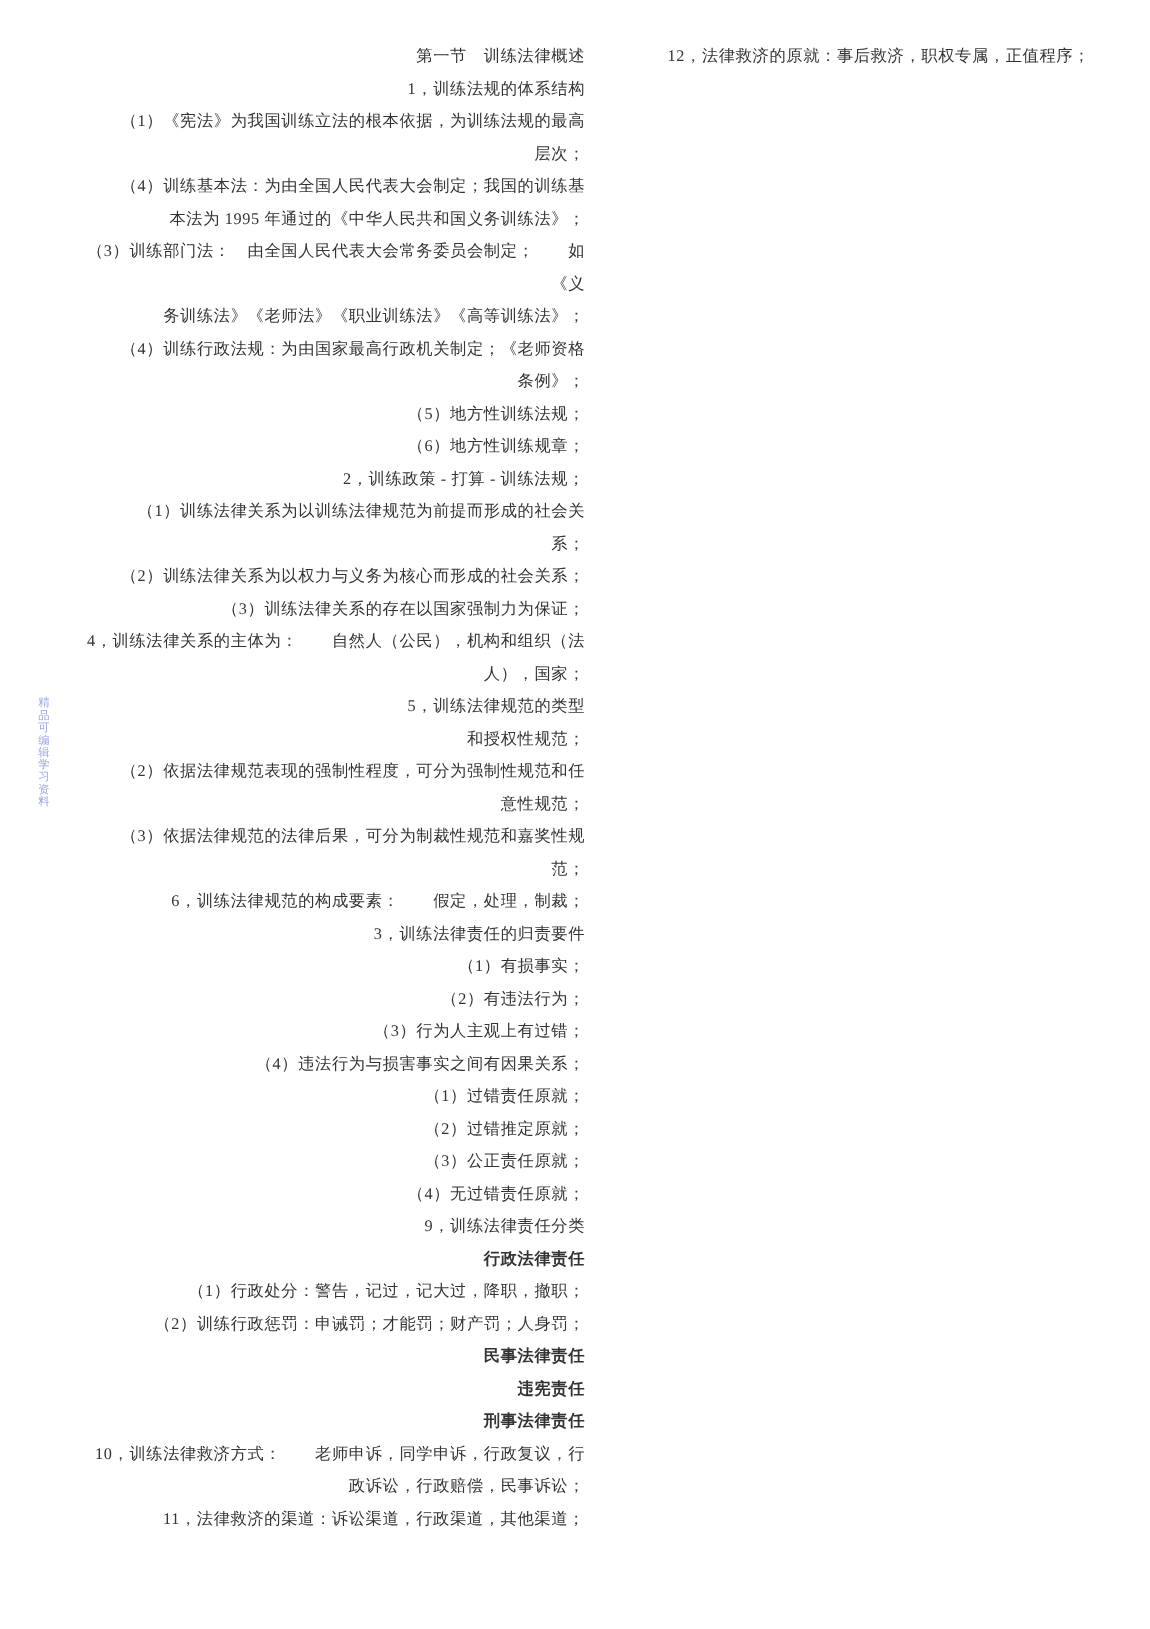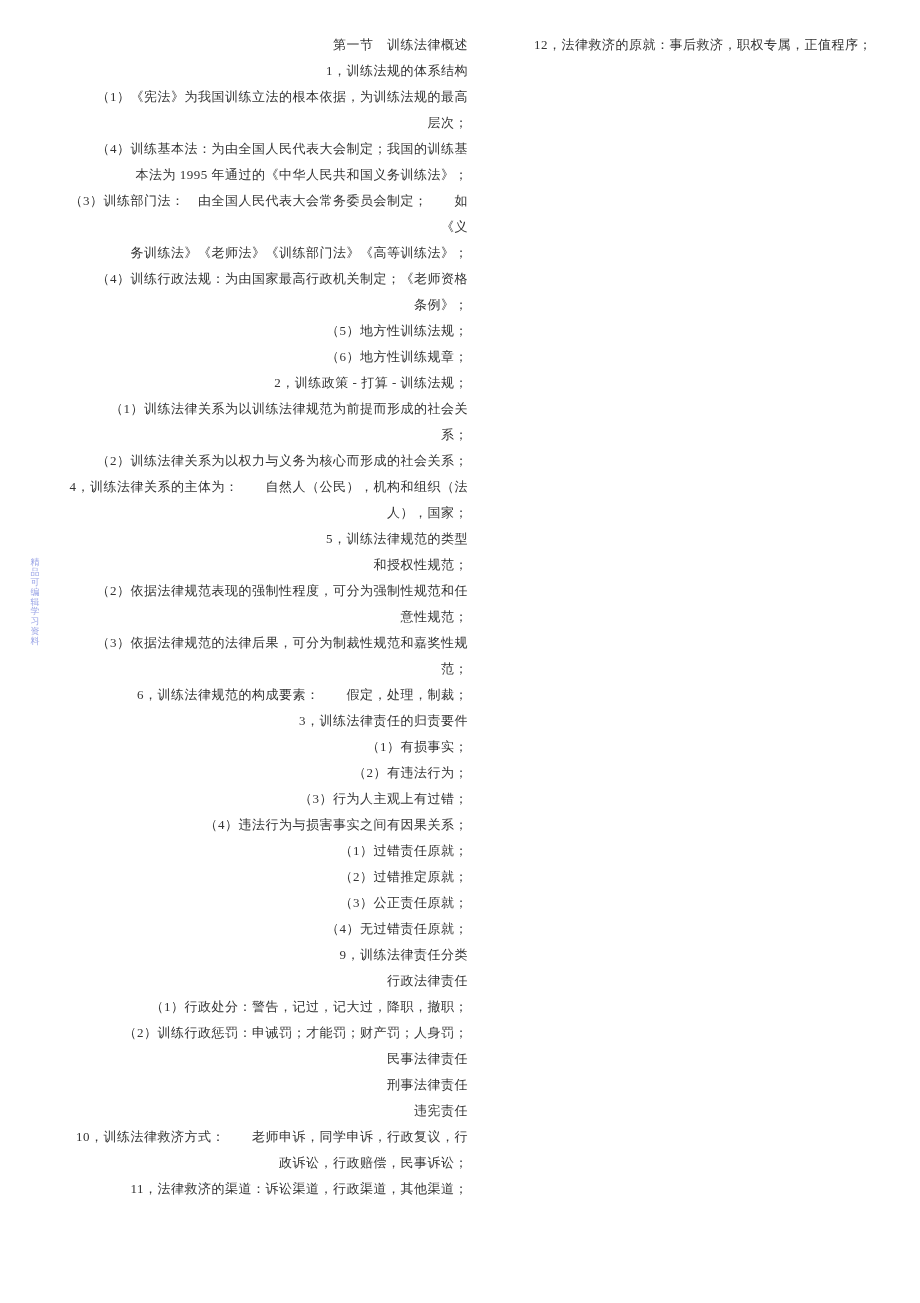--- a/index.html
+++ b/index.html
@@ -24,21 +24,21 @@
     width: 420px;
   }
   .col-right {
     flex: 1;
   }
   .line {
     line-height: 2.0;
     letter-spacing: 0.5px;
     text-align: right;
   }
-  .indent-1 { padding-left: 22px; }
+  .indent-1 { padding-left: 22px; font-weight: bold; }
   .side-strip {
     position: absolute;
     left: 28px;
     top: 558px;
     width: 14px;
     font-size: 9px;
     color: #9aa4e6;
     line-height: 1.1;
     text-align: center;
   }
@@ -63,29 +63,30 @@
 
   <div class="two-col">
     <div class="col-left">
       <div class="line">第一节　训练法律概述</div>
       <div class="line">1，训练法规的体系结构</div>
       <div class="line">（1）《宪法》为我国训练立法的根本依据，为训练法规的最高</div>
       <div class="line">层次；</div>
       <div class="line">（4）训练基本法：为由全国人民代表大会制定；我国的训练基</div>
       <div class="line">本法为 1995 年通过的《中华人民共和国义务训练法》；</div>
       <div class="line">（3）训练部门法：　由全国人民代表大会常务委员会制定；　　如《义</div>
-      <div class="line">务训练法》《老师法》《训练部门法》《高等训练法》；</div>
+      <div class="line">务训练法》《老师法》《职业训练法》《高等训练法》；</div>
       <div class="line">（4）训练行政法规：为由国家最高行政机关制定；《老师资格</div>
       <div class="line">条例》；</div>
       <div class="line">（5）地方性训练法规；</div>
       <div class="line">（6）地方性训练规章；</div>
       <div class="line">2，训练政策 - 打算 - 训练法规；</div>
       <div class="line">（1）训练法律关系为以训练法律规范为前提而形成的社会关</div>
       <div class="line">系；</div>
       <div class="line">（2）训练法律关系为以权力与义务为核心而形成的社会关系；</div>
+      <div class="line">（3）训练法律关系的存在以国家强制力为保证；</div>
       <div class="line">4，训练法律关系的主体为：　　自然人（公民），机构和组织（法</div>
       <div class="line">人），国家；</div>
       <div class="line">5，训练法律规范的类型</div>
       <div class="line">和授权性规范；</div>
       <div class="line">（2）依据法律规范表现的强制性程度，可分为强制性规范和任</div>
       <div class="line">意性规范；</div>
       <div class="line">（3）依据法律规范的法律后果，可分为制裁性规范和嘉奖性规</div>
       <div class="line">范；</div>
       <div class="line">6，训练法律规范的构成要素：　　假定，处理，制裁；</div>
       <div class="line">3，训练法律责任的归责要件</div>
@@ -95,22 +96,22 @@
       <div class="line">（4）违法行为与损害事实之间有因果关系；</div>
       <div class="line">（1）过错责任原就；</div>
       <div class="line">（2）过错推定原就；</div>
       <div class="line">（3）公正责任原就；</div>
       <div class="line">（4）无过错责任原就；</div>
       <div class="line">9，训练法律责任分类</div>
       <div class="line indent-1">　　行政法律责任</div>
       <div class="line">（1）行政处分：警告，记过，记大过，降职，撤职；</div>
       <div class="line">（2）训练行政惩罚：申诫罚；才能罚；财产罚；人身罚；</div>
       <div class="line indent-1">　　民事法律责任</div>
+      <div class="line indent-1">　　违宪责任</div>
       <div class="line indent-1">　　刑事法律责任</div>
-      <div class="line indent-1">　　违宪责任</div>
       <div class="line">10，训练法律救济方式：　　老师申诉，同学申诉，行政复议，行</div>
       <div class="line">政诉讼，行政赔偿，民事诉讼；</div>
       <div class="line">11，法律救济的渠道：诉讼渠道，行政渠道，其他渠道；</div>
     </div>
     <div class="col-right">
       <div class="line">12，法律救济的原就：事后救济，职权专属，正值程序；</div>
     </div>
   </div>
 
 </div>

